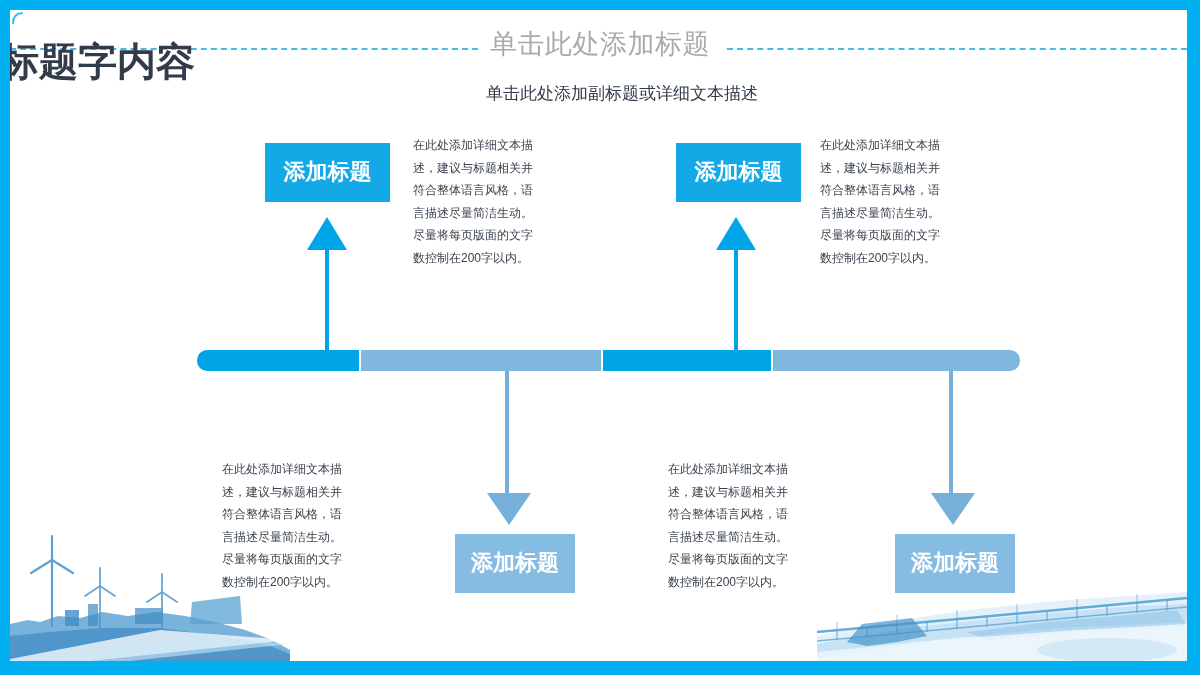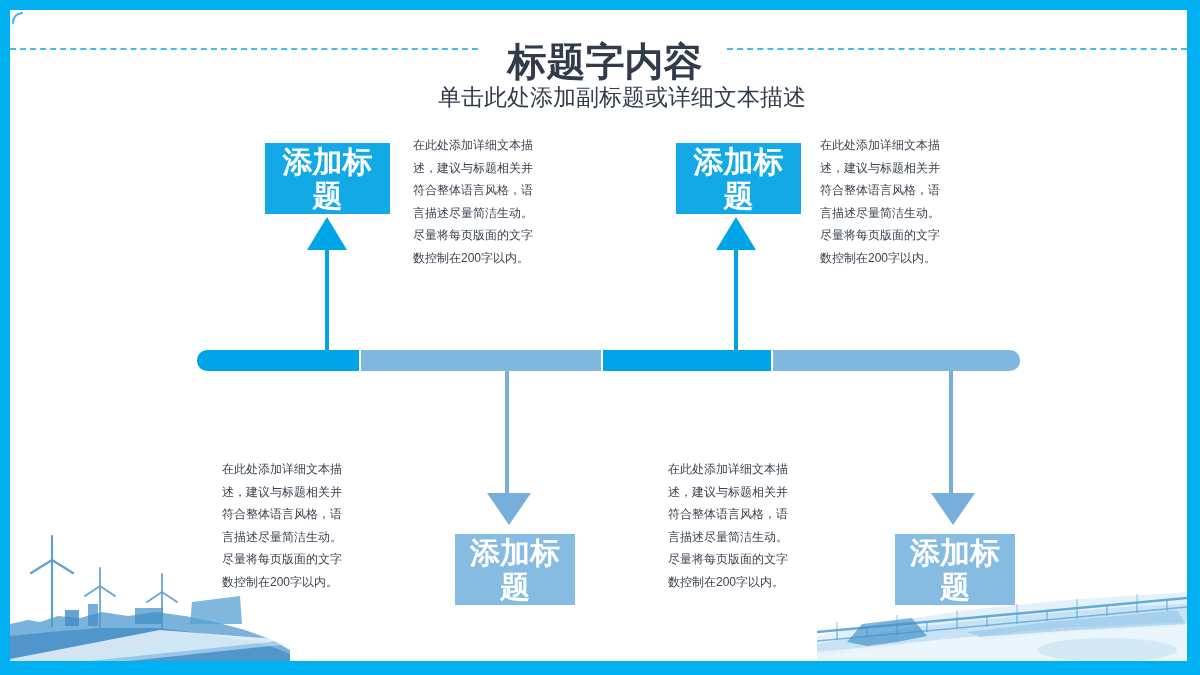--- a/index.html
+++ b/index.html
@@ -13,28 +13,28 @@
   .frame.left{left:0;top:0;width:10px;height:675px;}
   .frame.right{left:1187px;top:0;width:13px;height:675px;}
   .frame.bottom{left:0;top:661px;width:1200px;height:14px;}
   .corner-tick{position:absolute;left:11px;top:11px;}
   
   .dash{position:absolute;top:48px;height:0;border-top:2px dashed var(--dash);}
   .dash.l{left:10px;width:468px;}
   .dash.r{left:727px;width:460px;}
   .ghost-title{position:absolute;left:0;right:0;top:31px;text-align:center;
     font-size:27px;line-height:1;color:var(--ghost);letter-spacing:0.5px;}
-  .main-title{position:absolute;left:0;right:0;top:42px;text-align:center;
-    font-size:39px;line-height:1;font-weight:700;color:var(--title);margin-left:10px;}
+  .main-title{position:absolute;left:0;right:0;top:42px;
+    font-size:39px;line-height:1;font-weight:700;color:var(--title);}
   .subtitle{position:absolute;left:0;right:0;top:85px;text-align:center;
-    font-size:23px;line-height:1.1;color:var(--title);padding-left:44px;}
-  
-  .tbox{position:absolute;width:125px;height:71px;display:flex;align-items:center;
+    font-size:17px;line-height:1.1;color:var(--title);padding-left:44px;}
+  
+  .tbox{position:absolute;width:125px;height:59px;display:flex;align-items:center;
     justify-content:center;text-align:center;color:#fff;font-weight:700;
-    font-size:30px;line-height:1.12;padding:0 11px;box-sizing:border-box;}
+    font-size:22px;line-height:1.12;padding:0 11px;box-sizing:border-box;}
   .tbox.bright{background:var(--accent);}
   .tbox.light{background:var(--light);}
   .tbox.b1{left:265px;top:143px;}
   .tbox.b2{left:676px;top:143px;}
   .tbox.b3{left:455px;top:534px;width:120px;}
   .tbox.b4{left:895px;top:534px;width:120px;}
   
   .para{position:absolute;width:186px;font-size:12px;line-height:22.5px;
     color:var(--text);letter-spacing:0;}
   .para.p1{left:413px;top:134px;}
@@ -74,20 +74,21 @@
   .wm.lft{left:10px;top:532px;}
   .wm.rgt{left:817px;top:566px;}
 </style>
 </head>
 <body>
 
 <div class="slide">
 
   <div class="dash l"></div>
   <div class="dash r"></div>
+  <div class="ghost-title">单击此处添加标题</div>
   <div class="main-title">标题字内容</div>
   <div class="subtitle">单击此处添加副标题或详细文本描述</div>
 
   <div class="tbox bright b1">添加标题</div>
   <div class="para p1">
       <div>在此处添加详细文本描</div>
       <div>述，建议与标题相关并</div>
       <div>符合整体语言风格，语</div>
       <div>言描述尽量简洁生动。</div>
       <div>尽量将每页版面的文字</div>

